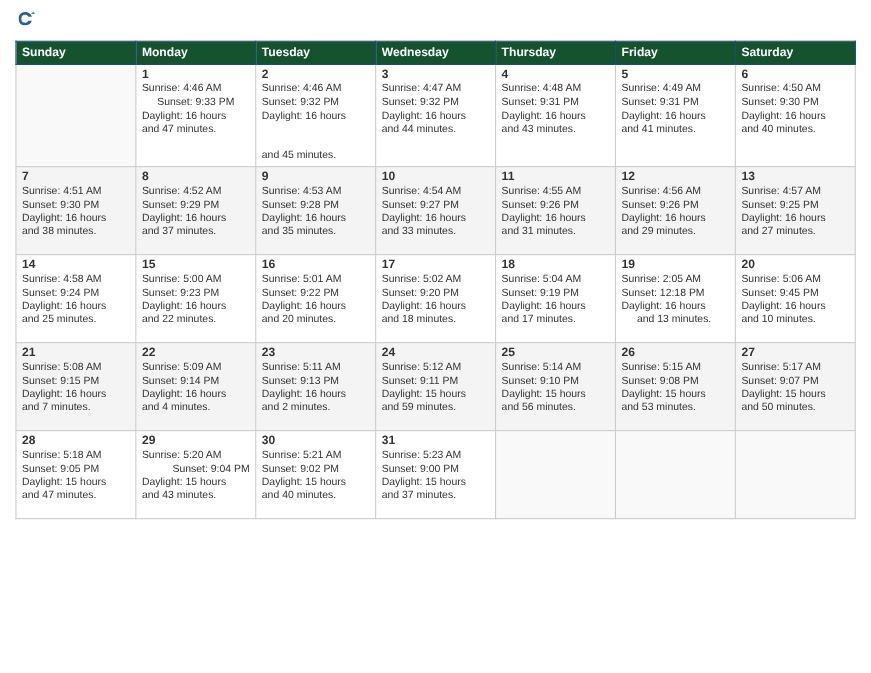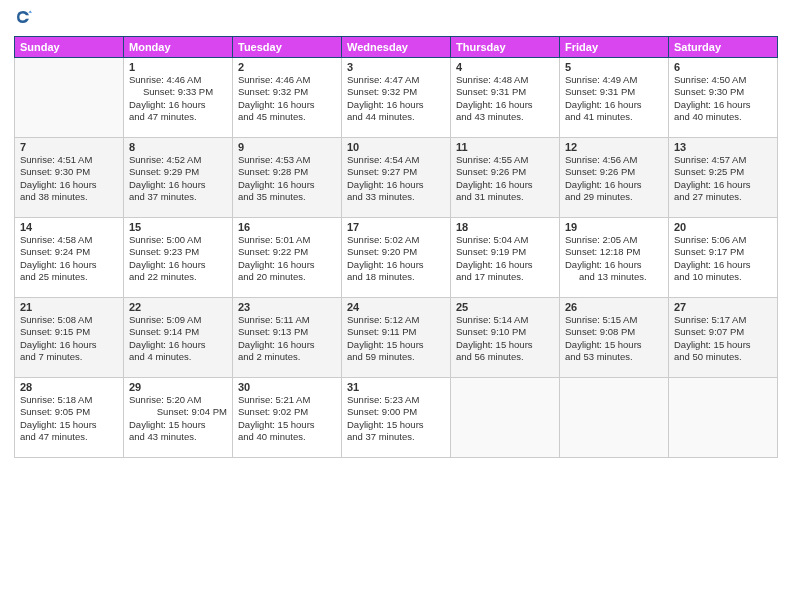--- a/index.html
+++ b/index.html
@@ -47,21 +47,21 @@
     }
     .location {
       font-size: 14px;
       color: #333;
     }
     .calendar {
       width: 100%;
       border-collapse: collapse;
     }
     .calendar th {
-      background: #d946ef;
+      background: #14532d;
       color: #fff;
       font-size: 11px;
       font-weight: bold;
       padding: 4px 5px;
       text-align: left;
       border: 1px solid #1a4a7a;
     }
     .calendar td {
       width: 14.28%;
       vertical-align: top;
@@ -128,21 +128,21 @@
             <div style="line-height: 1.3;">Sunrise: 4:46 AM</div>
             <div style="line-height: 1.3; text-align: center;">Sunset: 9:33 PM</div>
             <div style="line-height: 1.3;">Daylight: 16 hours</div>
             <div style="line-height: 1.3;">and 47 minutes.</div>
           </td>
           <td>
             <span class="day-num">2</span>
             <div style="line-height: 1.3;">Sunrise: 4:46 AM</div>
             <div style="line-height: 1.3;">Sunset: 9:32 PM</div>
             <div style="line-height: 1.3;">Daylight: 16 hours</div>
-            <div style="line-height: 1.3;">and 45 minutes.</div>
+            <div style="line-height: 1.3; margin-top: 24px;">and 45 minutes.</div>
           </td>
           <td>
             <span class="day-num">3</span>
             <div style="line-height: 1.3;">Sunrise: 4:47 AM</div>
             <div style="line-height: 1.3;">Sunset: 9:32 PM</div>
             <div style="line-height: 1.3;">Daylight: 16 hours</div>
             <div style="line-height: 1.3;">and 44 minutes.</div>
           </td>
           <td>
             <span class="day-num">4</span>
@@ -256,21 +256,21 @@
           <td>
             <span class="day-num">19</span>
             <div style="line-height: 1.3;">Sunrise: 2:05 AM</div>
             <div style="line-height: 1.3;">Sunset: 12:18 PM</div>
             <div style="line-height: 1.3;">Daylight: 16 hours</div>
             <div style="line-height: 1.3; margin-left: 14px;">and 13 minutes.</div>
           </td>
           <td>
             <span class="day-num">20</span>
             <div style="line-height: 1.3;">Sunrise: 5:06 AM</div>
-            <div style="line-height: 1.3;">Sunset: 9:17 PM</div>
+            <div style="line-height: 1.3;">Sunset: 9:45 PM</div>
             <div style="line-height: 1.3;">Daylight: 16 hours</div>
             <div style="line-height: 1.3;">and 10 minutes.</div>
           </td>
         </tr>
         <tr class="row-alt">
           <td>
             <span class="day-num">21</span>
             <div style="line-height: 1.3;">Sunrise: 5:08 AM</div>
             <div style="line-height: 1.3;">Sunset: 9:15 PM</div>
             <div style="line-height: 1.3;">Daylight: 16 hours</div>

